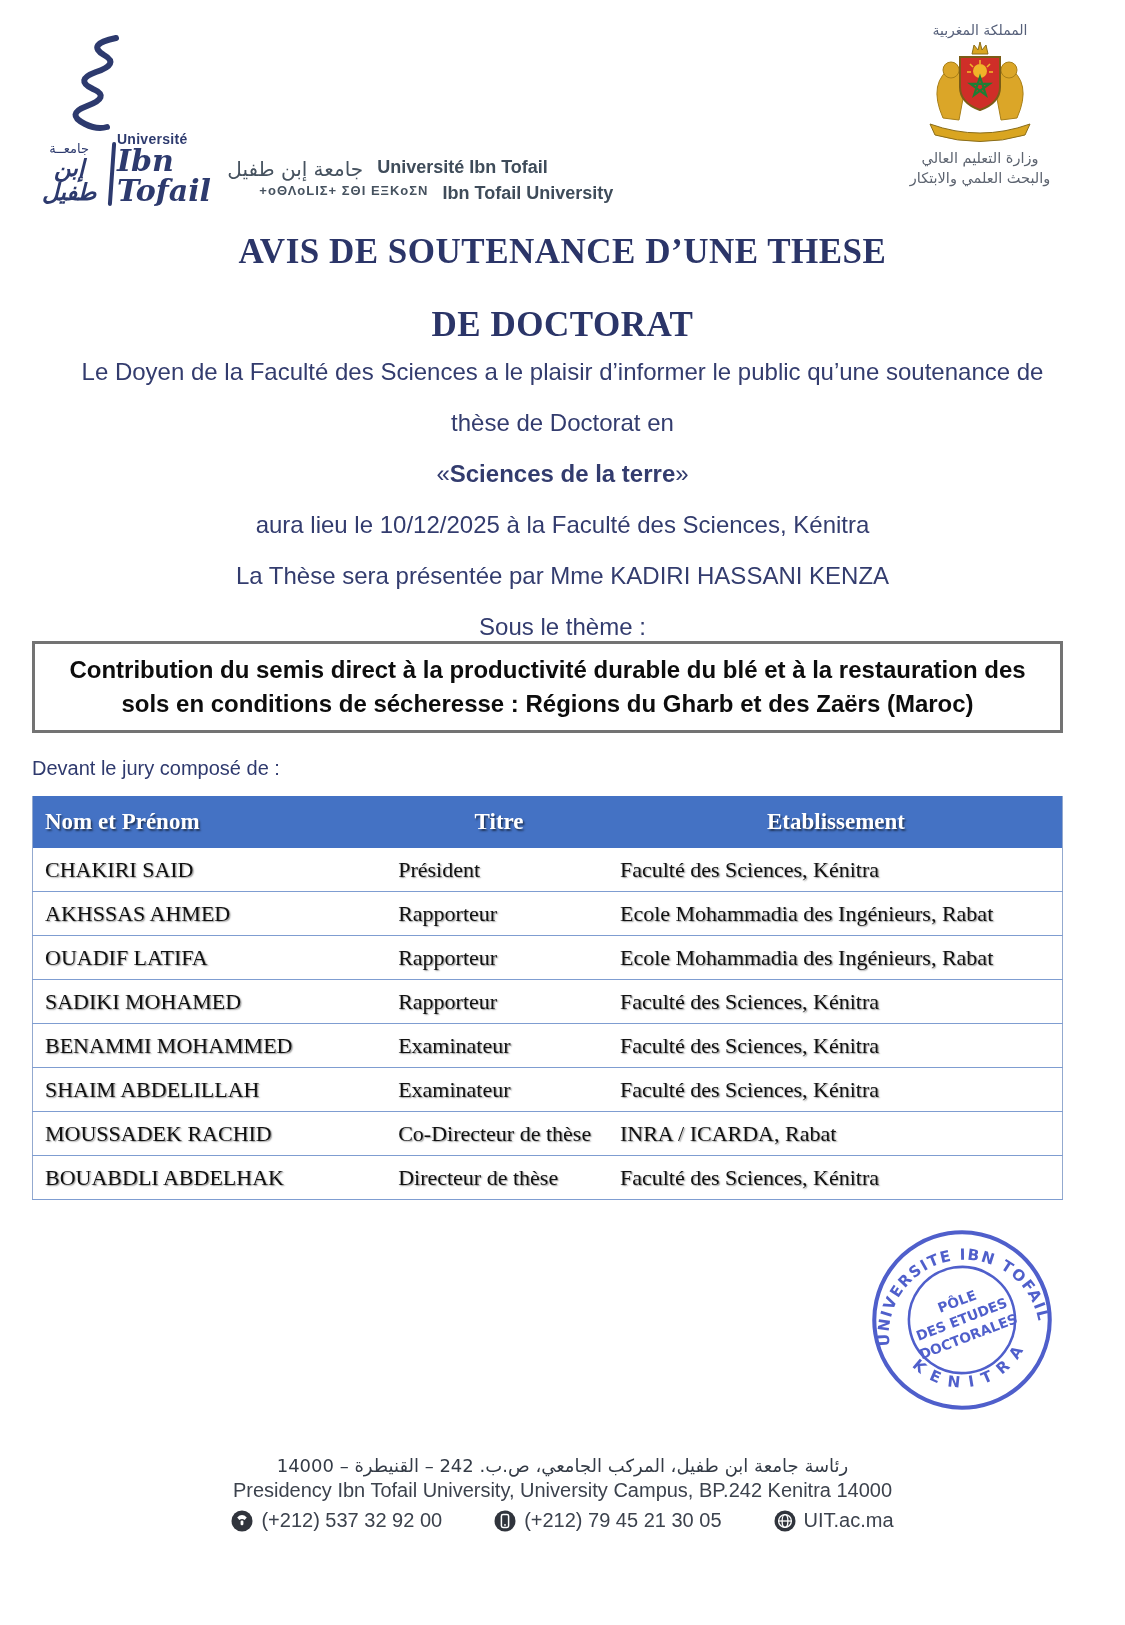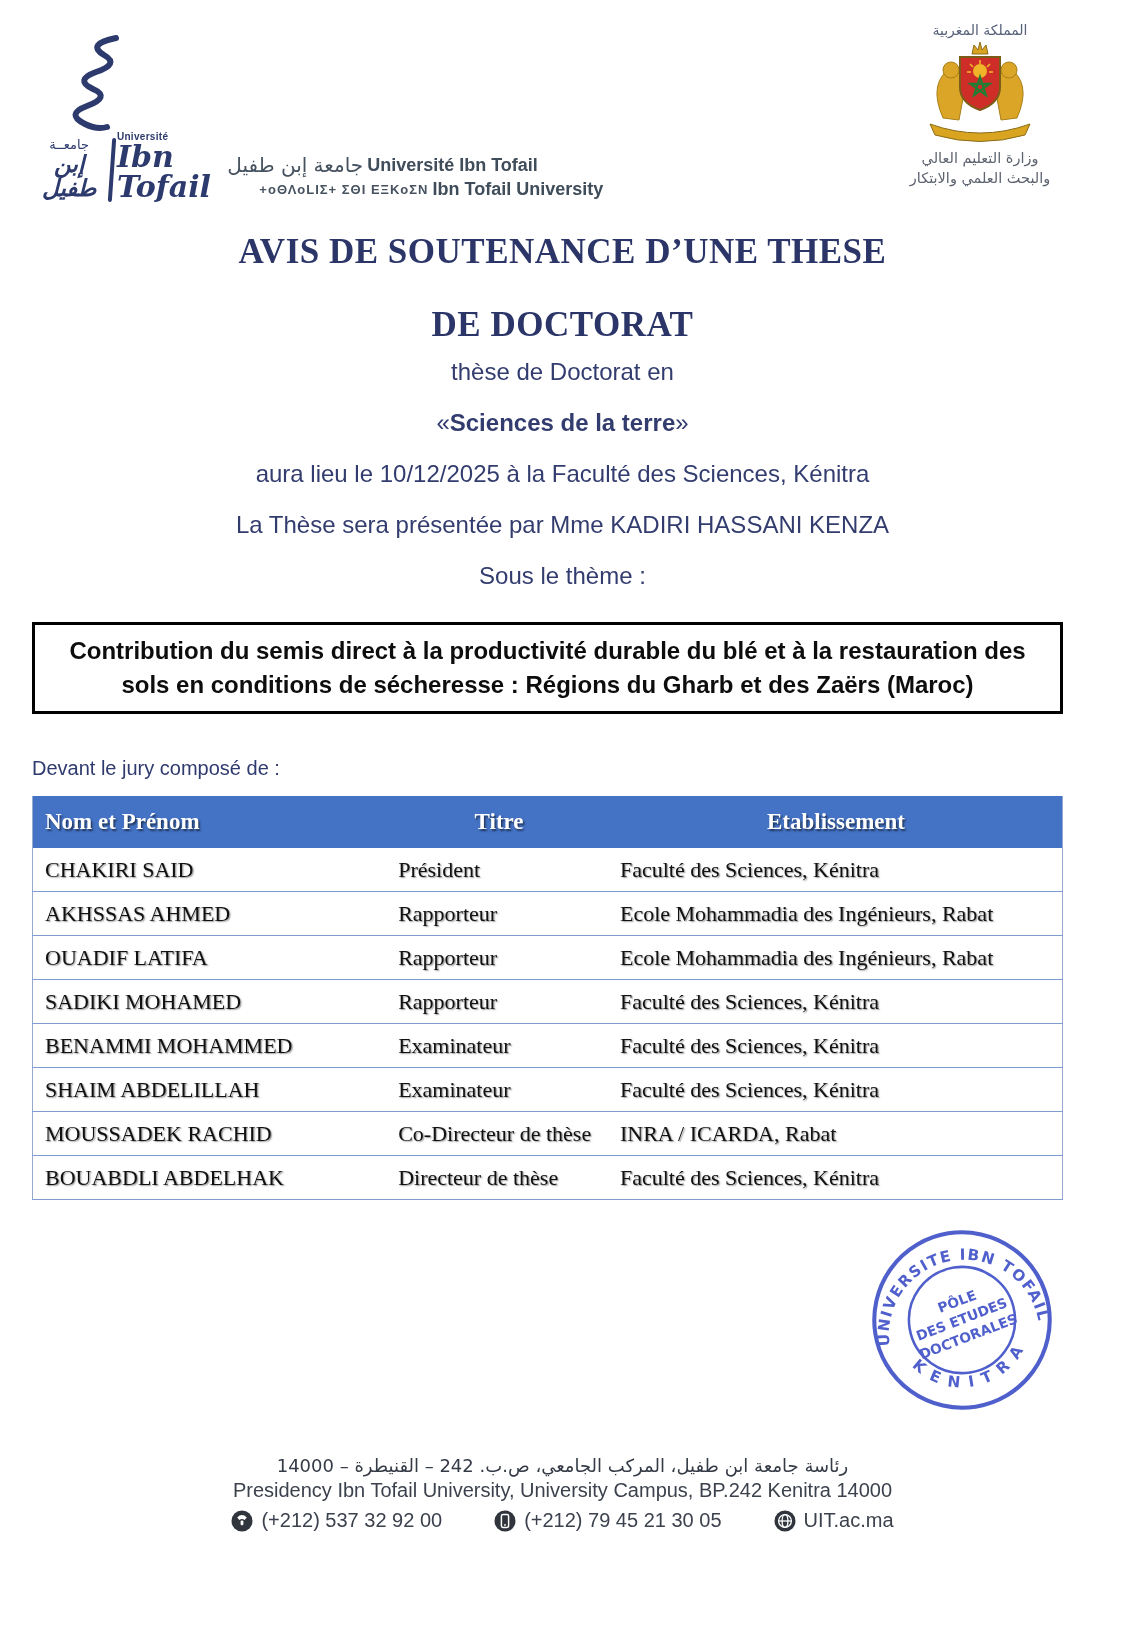--- a/index.html
+++ b/index.html
@@ -14,25 +14,25 @@
   .logo-left { position:absolute; left:42px; top:30px; width:470px; height:175px; }
   .squiggle { position:absolute; left:12px; top:2px; }
   .logo-row { position:absolute; left:0px; top:102px; display:flex; align-items:flex-end; gap:14px; }
   .calligraphy { color:#2d3a6e; text-align:center; line-height:1.05; padding-bottom:4px;
     font-family:"DejaVu Sans", sans-serif; }
   .calligraphy .c1 { font-size:13px; }
   .calligraphy .c2 { font-size:23px; font-weight:bold; font-style:italic; }
   .script-block { display:flex; align-items:flex-end; gap:3px; padding-bottom:2px; }
   .alef-stroke { width:6px; height:64px; background:#2d3a6e; border-radius:3px; transform:rotate(4deg); }
   .script-inner { line-height:1; }
-  .script-small { font-size:10px; font-weight:bold; color:#2d3a6e; letter-spacing:.3px; }
+  .script-small { font-size:14px; font-weight:bold; color:#2d3a6e; letter-spacing:.3px; }
   .script-big { font-family:"DejaVu Serif", serif; font-style:italic; font-weight:bold;
     font-size:30px; color:#2d3a6e; }
   .names-block { display:flex; flex-direction:column; gap:2px; padding-bottom:4px; }
-  .names-line { display:flex; align-items:center; gap:4px; white-space:nowrap; }
+  .names-line { display:flex; align-items:flex-start; gap:14px; white-space:nowrap; }
   .nm-ar { font-family:"DejaVu Sans", sans-serif; font-size:20px; color:#46525f; }
   .nm-tif { font-size:13px; font-weight:bold; color:#46525f; letter-spacing:1px;margin-left:32px; }
   .nm-lat { font-size:18px; font-weight:bold; color:#3f4c5a; }
 
   .emblem { position:absolute; left:880px; top:22px; width:200px; text-align:center; }
   .emblem .ar-top { font-family:"DejaVu Sans", sans-serif; font-size:14px; color:#56607a; }
   .emblem .ar-bottom { font-family:"DejaVu Sans", sans-serif; font-size:14.5px; color:#5d6470; line-height:1.4; }
   .crest { margin:2px auto 0; display:block; }
 
   
@@ -40,22 +40,22 @@
     font-family:"Liberation Serif", serif; font-weight:bold; font-size:35px;
     color:#2b3568; letter-spacing:.5px; }
   .doc-title .t2 { margin-top:33px; }
 
   .intro { position:absolute; top:358px; left:0; right:0; text-align:center;
     font-size:24px; color:#333c6e; }
   .intro p { margin-bottom:24px; line-height:27px; }
   .intro .bold { font-weight:bold; }
 
   
-  .theme-box { position:absolute; top:622px; left:32px; width:1031px;
-    border:3px solid #000000; background:#fff; padding:9px 14px;
+  .theme-box { position:absolute; top:641px; left:32px; width:1031px;
+    border:3px solid #737373; background:#fff; padding:9px 14px;
     text-align:center; font-weight:bold; font-size:24px; line-height:34px; color:#0d0d0d; }
 
   .jury-label { position:absolute; top:757px; left:32px; font-size:20px; color:#2f3a6e; }
 
   
   .jury-table { position:absolute; top:796px; left:32px; width:1031px;
     border-collapse:collapse; font-family:"Liberation Serif", serif;
     border-left:1px solid #93a9cf; border-right:1px solid #93a9cf;
     border-bottom:1px solid #7f9dd1; }
   .jury-table th { background:#4472c4; color:#ffffff; font-size:23px; font-weight:bold;
@@ -144,20 +144,21 @@
       <div>والبحث العلمي والابتكار</div>
     </div>
   </div>
 
   <div class="doc-title">
     <div class="t1">AVIS DE SOUTENANCE D’UNE THESE</div>
     <div class="t2">DE DOCTORAT</div>
   </div>
 
   <div class="intro">
+    <p>Le Doyen de la Faculté des Sciences a le plaisir d’informer le public qu’une soutenance de</p>
     <p>thèse de Doctorat en</p>
     <p><span>«</span><span class="bold">Sciences de la terre</span><span>»</span></p>
     <p>aura lieu le 10/12/2025 à la Faculté des Sciences, Kénitra</p>
     <p>La Thèse sera présentée par Mme KADIRI HASSANI KENZA</p>
     <p>Sous le thème :</p>
   </div>
 
   <div class="theme-box">Contribution du semis direct à la productivité durable du blé et à la restauration des sols en conditions de sécheresse : Régions du Gharb et des Zaërs (Maroc)</div>
 
   <div class="jury-label">Devant le jury composé de :</div>

